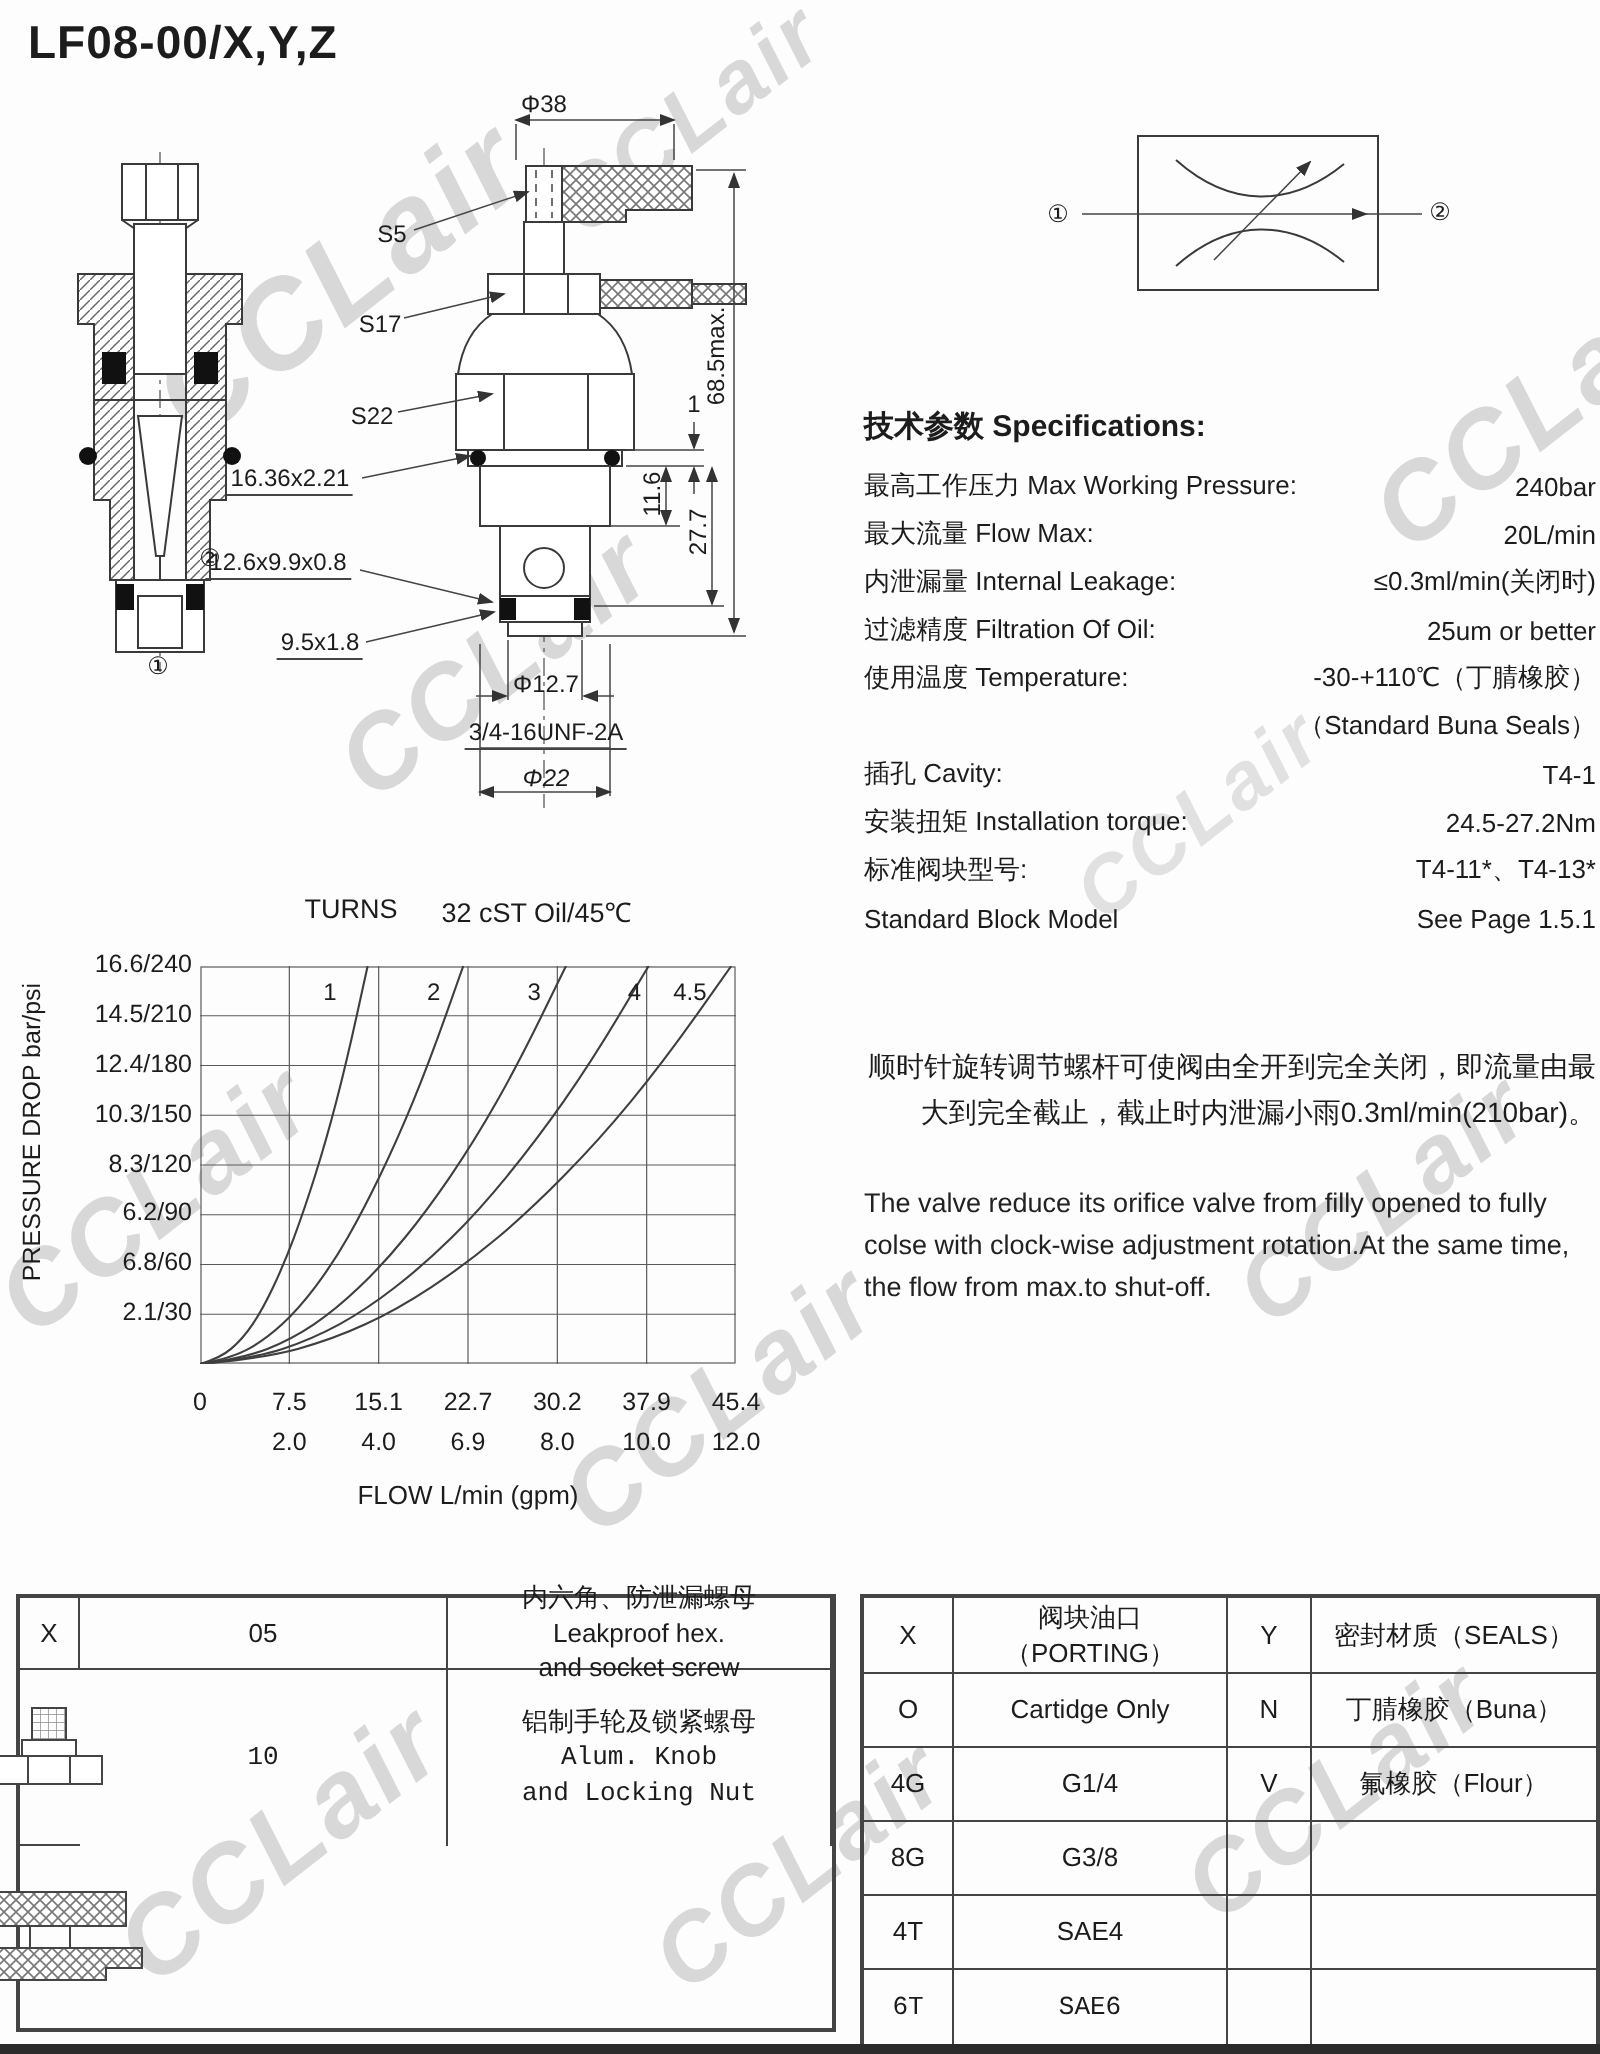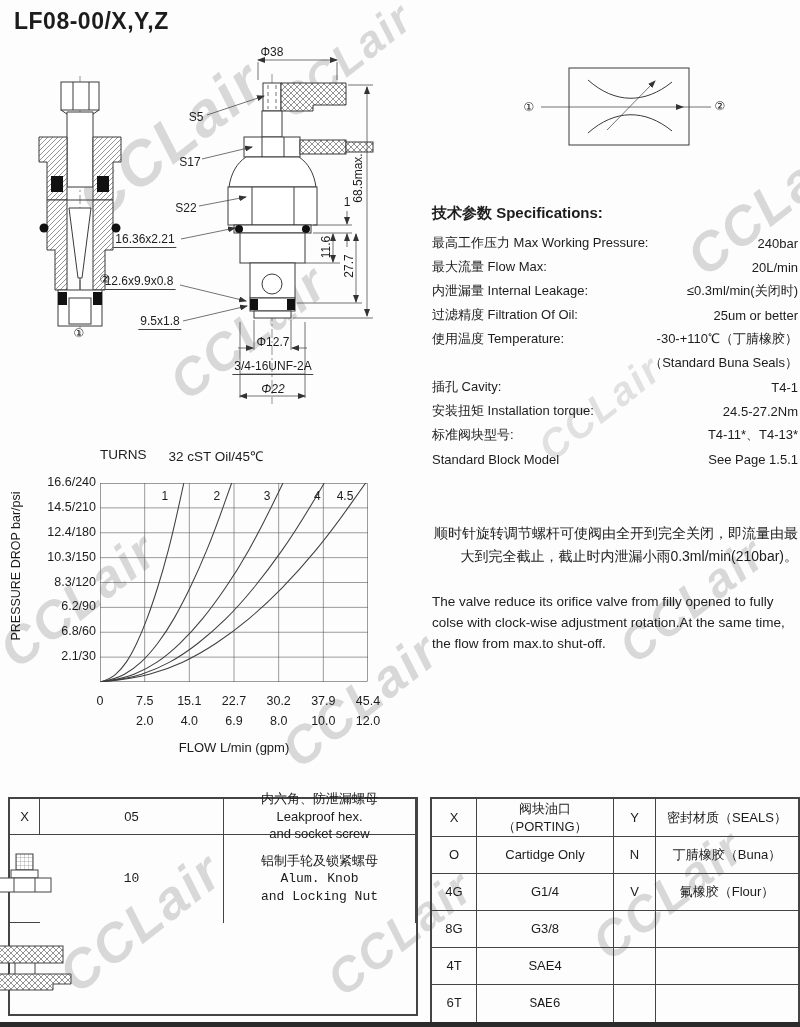--- a/index.html
+++ b/index.html
@@ -19,21 +19,21 @@
   .dlab{position:absolute;transform:translate(-50%,-50%);font-size:12px;white-space:nowrap;z-index:4;}
   .dlab.ul{border-bottom:1px solid #444;padding:0 2px 1px 2px;}
   
   #chart-svg{position:absolute;left:100px;top:483px;z-index:3;}
   #chart-svg .grid{stroke:#5a5a5a;stroke-width:.6;fill:none;}
   #chart-svg .curve{stroke:#3f3f3f;stroke-width:1.05;fill:none;stroke-linejoin:round;}
   #chart-svg .clabel{font-size:12px;fill:#1c1c1c;text-anchor:middle;font-family:"Liberation Sans",sans-serif;}
   .ytick{position:absolute;width:70px;text-align:right;font-size:12.5px;z-index:4;}
   .xtick{position:absolute;width:44px;text-align:center;font-size:12.5px;z-index:4;}
   #chart-title{position:absolute;left:100px;top:447px;width:268px;display:flex;gap:22px;
-               font-size:13.5px;z-index:4;}
+               justify-content:center;font-size:13.5px;z-index:4;}
   #ylabel{position:absolute;left:16px;top:566px;transform:translate(-50%,-50%) rotate(-90deg);
           font-size:12.5px;white-space:nowrap;z-index:4;}
   #xlabel{position:absolute;left:100px;top:740px;width:268px;text-align:center;font-size:13px;z-index:4;}
   
   #specs{position:absolute;left:432px;top:204px;width:366px;z-index:4;}
   #specs .stitle{font-size:15px;font-weight:700;margin-bottom:8px;}
   .srow{display:flex;justify-content:space-between;align-items:center;height:24px;font-size:13px;}
   .srow .v{text-align:right;white-space:nowrap;}
   
   #note-cn{position:absolute;left:432px;top:522px;width:366px;font-size:14px;font-weight:400;

